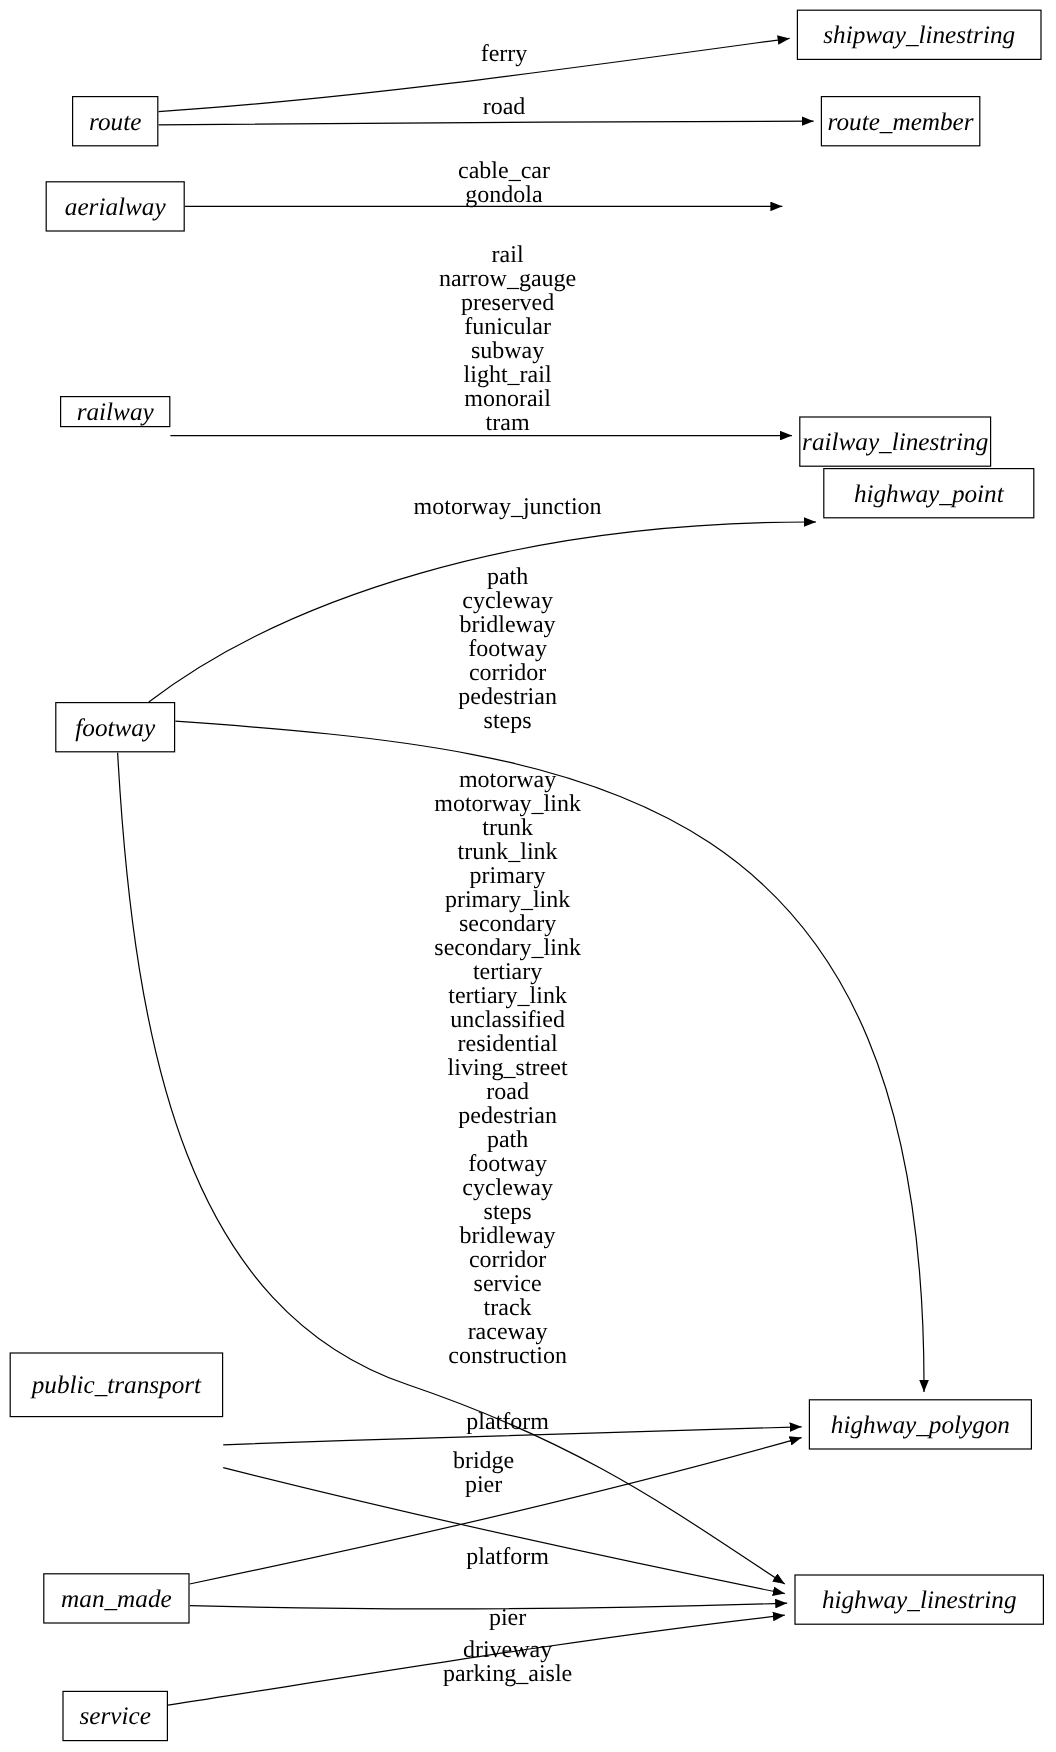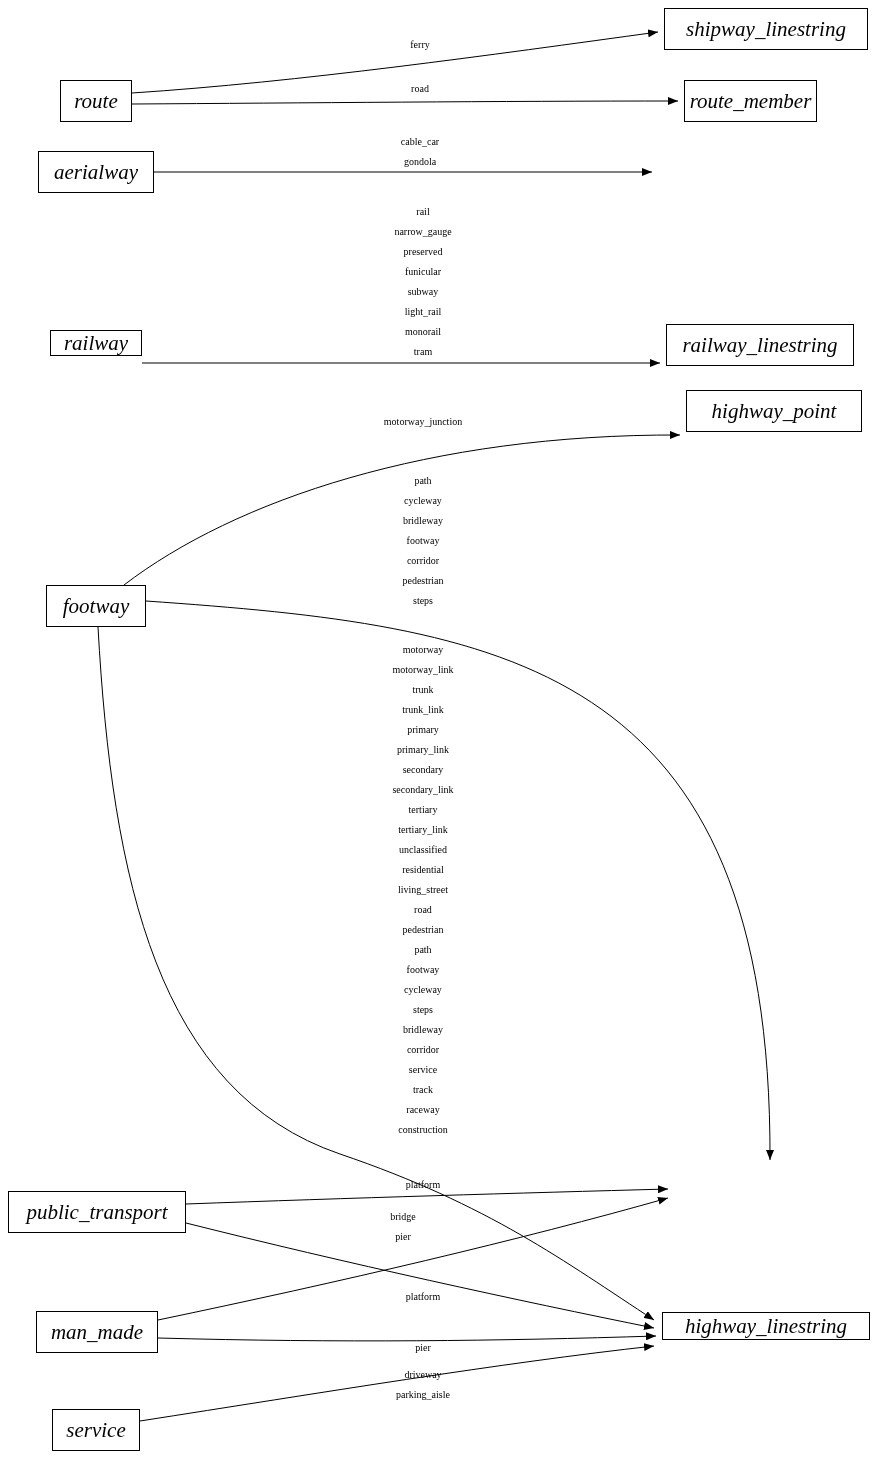--- a/index.html
+++ b/index.html
@@ -8,21 +8,21 @@
   .canvas { position:relative; width:880px; height:1460px; background:#ffffff; overflow:hidden; }
   .edges { position:absolute; left:0; top:0; width:880px; height:1460px; }
   path.edge { fill:none; stroke:#000000; stroke-width:1; }
   .node {
     position:absolute; border:1px solid #000; background:#fff;
     display:flex; align-items:center; justify-content:center;
     font-size:21px; line-height:18px; white-space:nowrap;font-style:italic;
   }
   .edge-label {
     position:absolute; transform:translateX(-50%);
-    text-align:center; font-size:10px; line-height:20px;
+    text-align:center; font-size:20px; line-height:20px;
     white-space:pre-line;
   }
 </style>
 </head>
 <body>
 
 <div class="canvas">
 
   <svg class="edges" width="880" height="1460" viewBox="0 0 880 1460">
     <defs>
@@ -41,29 +41,30 @@
     <path class="edge" marker-end="url(#arrow)" d="M186,1223 C345,1263 520,1301 654,1328"></path>
     <path class="edge" marker-end="url(#arrow)" d="M158,1320 C340,1282 520,1240 668,1198"></path>
     <path class="edge" marker-end="url(#arrow)" d="M158,1338 C340,1343 500,1341 656,1336"></path>
     <path class="edge" marker-end="url(#arrow)" d="M140,1421 C320,1393 500,1363 654,1346"></path>
   </svg>
 
   <div class="node" style="left:60px;top:80px;width:72px;height:42px">route</div>
   <div class="node" style="left:38px;top:151px;width:116px;height:42px">aerialway</div>
   <div class="node" style="left:50px;top:330px;width:92px;height:26px">railway</div>
   <div class="node" style="left:46px;top:585px;width:100px;height:42px">footway</div>
-  <div class="node" style="left:8px;top:1191px;width:178px;height:42px">public_transport</div>
+  <div class="node" style="left:8px;top:1127px;width:178px;height:54px">public_transport</div>
   <div class="node" style="left:36px;top:1311px;width:122px;height:42px">man_made</div>
   <div class="node" style="left:52px;top:1409px;width:88px;height:42px">service</div>
 
   <div class="node" style="left:664px;top:8px;width:204px;height:42px">shipway_linestring</div>
   <div class="node" style="left:684px;top:80px;width:133px;height:42px">route_member</div>
-  <div class="node" style="left:666px;top:324px;width:188px;height:42px">railway_linestring</div>
+  <div class="node" style="left:666px;top:347px;width:160px;height:42px">railway_linestring</div>
   <div class="node" style="left:686px;top:390px;width:176px;height:42px">highway_point</div>
-  <div class="node" style="left:662px;top:1312px;width:208px;height:28px">highway_linestring</div>
+  <div class="node" style="left:674px;top:1166px;width:186px;height:42px">highway_polygon</div>
+  <div class="node" style="left:662px;top:1312px;width:208px;height:42px">highway_linestring</div>
 
   <div class="edge-label" style="left:420px;top:35px">ferry</div>
   <div class="edge-label" style="left:420px;top:79px">road</div>
   <div class="edge-label" style="left:420px;top:132px">cable_car
 gondola</div>
   <div class="edge-label" style="left:423px;top:202px">rail
 narrow_gauge
 preserved
 funicular
 subway

